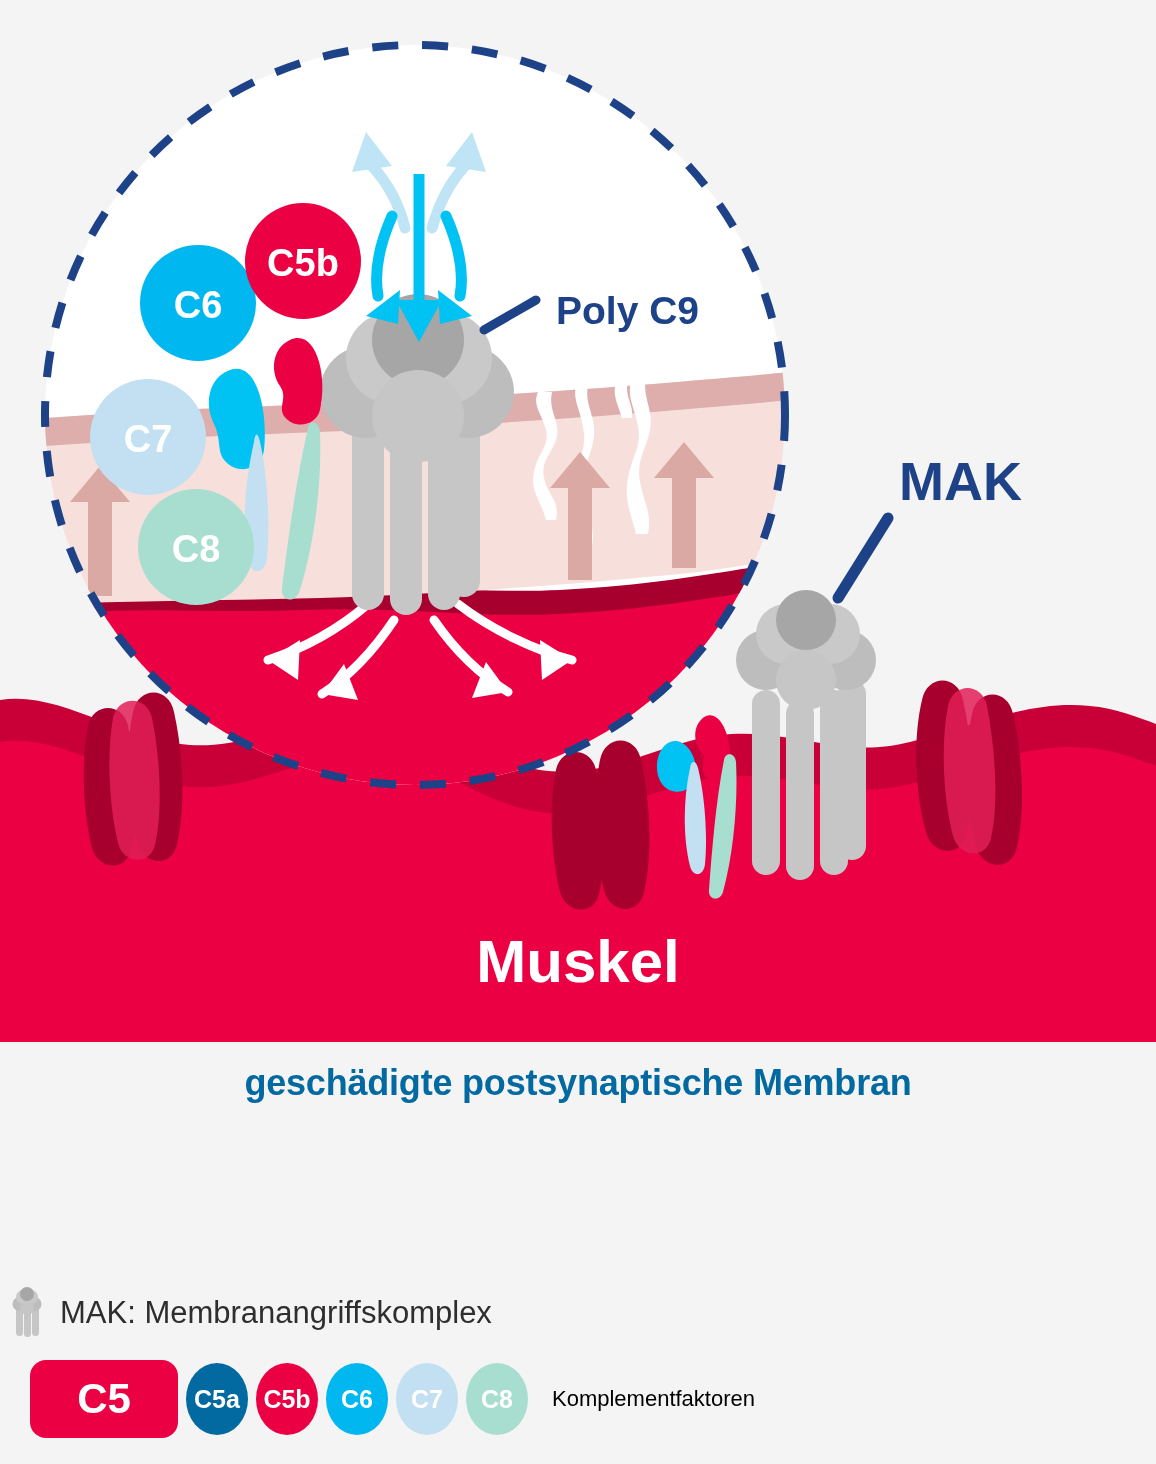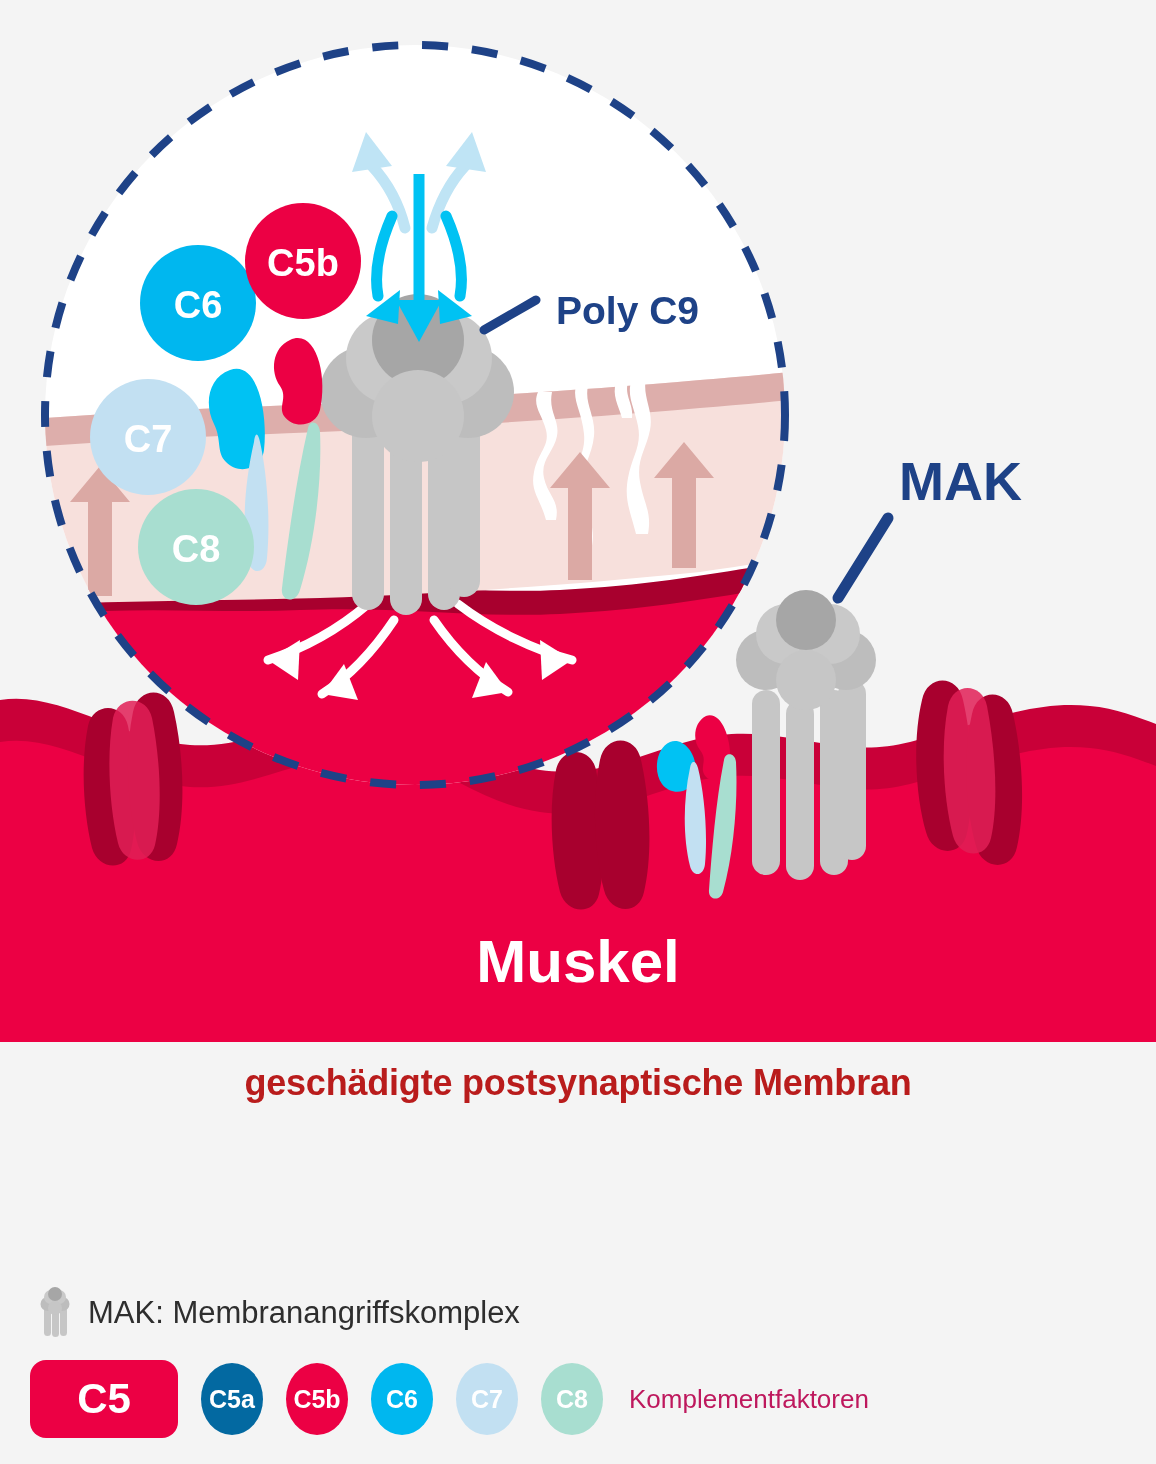--- a/index.html
+++ b/index.html
@@ -12,47 +12,47 @@
   #page { position: relative; width: 1156px; height: 1464px; background: #f4f4f4; }
 
   
   #stage { position: absolute; left: 0; top: 0; width: 1156px; height: 1042px; }
   #stage svg { display: block; }
 
   
   .caption {
     position: absolute; left: 0; top: 1062px; width: 1156px;
     text-align: center;
-    font-size: 36px; font-weight: bold; color: #b91c1c;
+    font-size: 36px; font-weight: bold; color: #0369a1;
     letter-spacing: -0.2px;
   }
 
   
   #legend { position: absolute; left: 0; top: 1282px; width: 1156px; }
   .legend-row-1 {
     display: flex; align-items: center; gap: 18px;
-    padding-left: 40px; height: 62px;
+    padding-left: 12px; height: 62px;
   }
   .mak-icon { width: 30px; height: 52px; flex: none; }
   .legend-text-1 { font-size: 31px; color: #2e2e2e; }
 
   .legend-row-2 {
-    display: flex; align-items: center; gap: 23px;
+    display: flex; align-items: center; gap: 8px;
     padding-left: 30px; margin-top: 16px;
   }
   .badge {
     display: flex; align-items: center; justify-content: center;
     color: #ffffff; font-weight: bold; flex: none;
   }
   .badge-c5 {
     width: 148px; height: 78px; border-radius: 16px;
     background: #ec0044; font-size: 42px;
   }
   .badge-round { width: 62px; height: 72px; border-radius: 50%; font-size: 25px; }
-  .legend-text-2 { font-size: 26px; color: #be185d; margin-left: 3px; }
+  .legend-text-2 { font-size: 22px; color: #000000; margin-left: 16px; }
 </style>
 </head>
 <body>
 
 <div id="page">
 
   <div id="stage">
     <svg width="1156" height="1042" viewBox="0 0 1156 1042" xmlns="http://www.w3.org/2000/svg">
       <defs>
 

